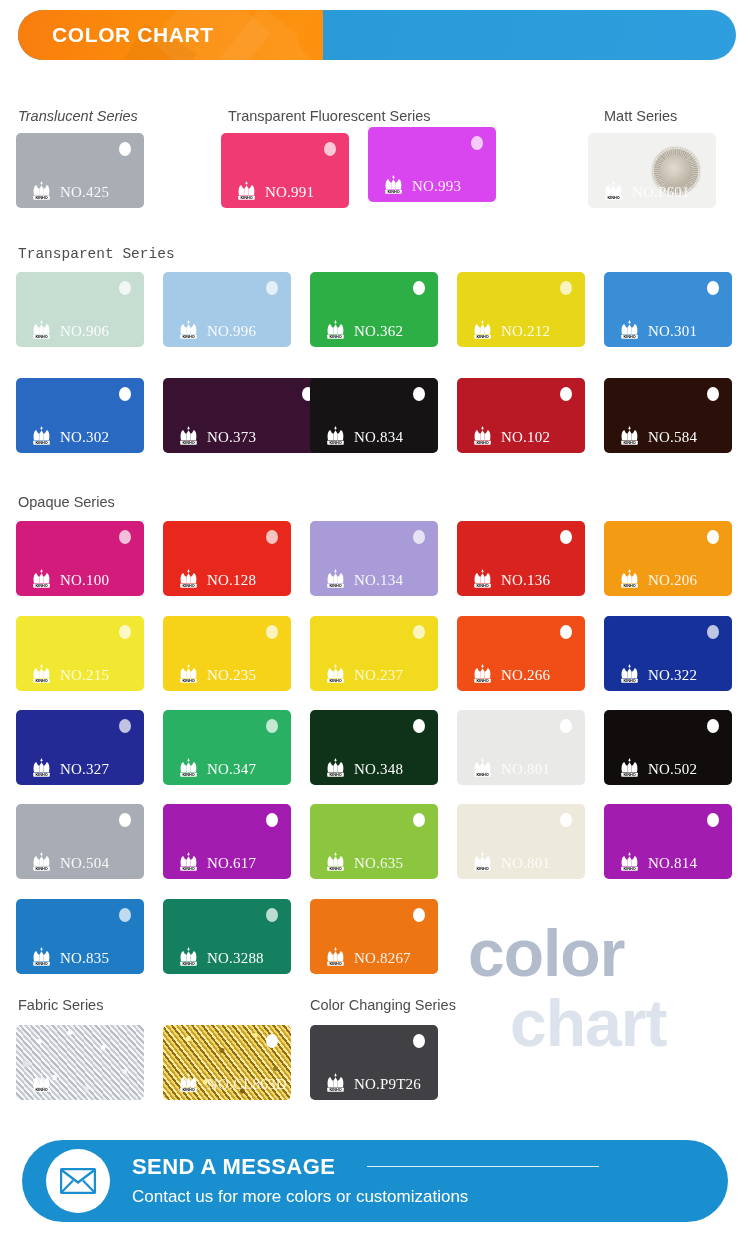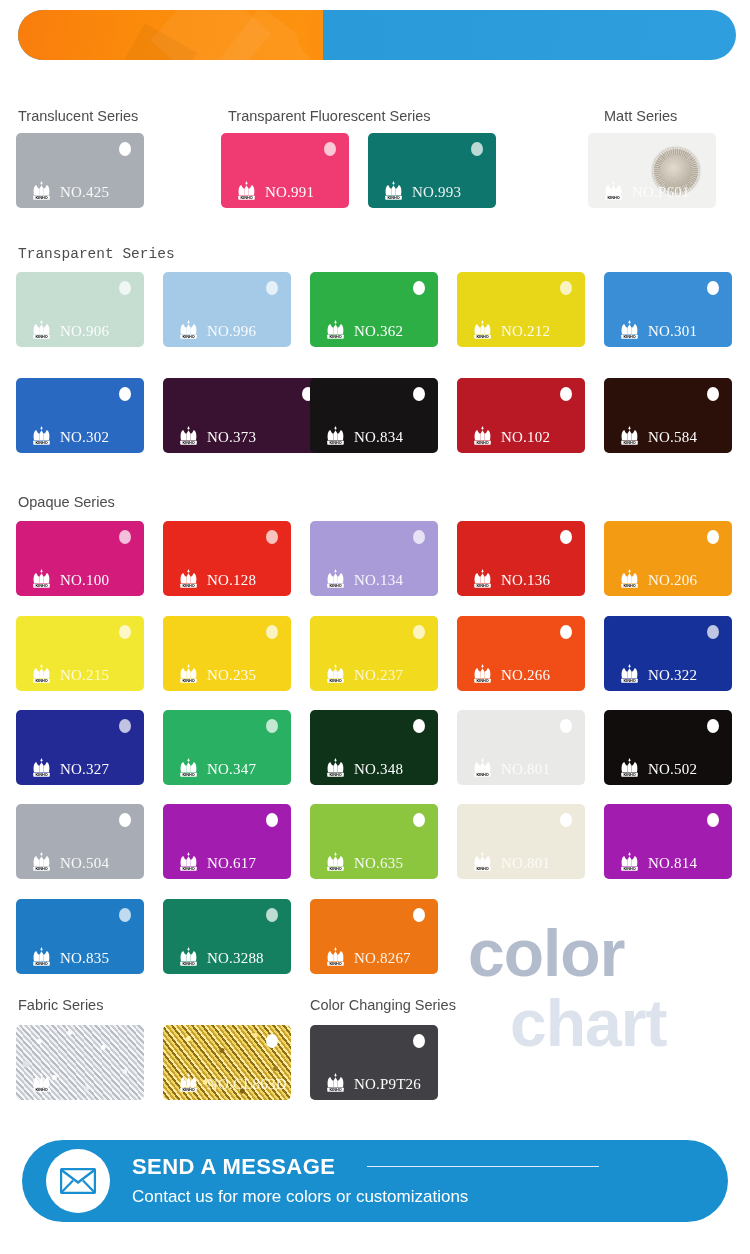--- a/index.html
+++ b/index.html
@@ -143,24 +143,25 @@
 </head>
 <body>
 
 <div class="header-wrap">
   <div class="header-blue"></div>
   <div class="header-orange">
     <span class="facet f1"></span>
     <span class="facet f2"></span>
     <span class="facet f3"></span>
   </div>
+  <div class="header-title">COLOR CHART</div>
 </div>
 
 <div id="sections-root">
-    <div class="sec-label" style="left: 18px; top: 108px;">Translucent Series</div>
+    <div class="sec-label" style="left: 18px; top: 108px; font-style: italic;">Translucent Series</div>
     <div class="tile light" style="left: 16px; top: 133px; background: rgb(169, 173, 180);">
       <span class="hole"></span>
       <div class="brandrow">
         <svg class="crown" viewBox="0 0 46 42">
           <path d="M23 2 L25.4 7.6 L23 9.4 L20.6 7.6 Z" fill="#fff"></path>
           <path d="M8 30 C6 20 8 12 12.5 10 C14.5 15 16.5 17 19 17.6 L19 30 Z" fill="#fff"></path>
           <path d="M38 30 C40 20 38 12 33.5 10 C31.5 15 29.5 17 27 17.6 L27 30 Z" fill="#fff"></path>
           <path d="M19 17 C20.8 14.5 22 12.6 23 10.5 C24 12.6 25.2 14.5 27 17 L27 30 L19 30 Z" fill="#fff"></path>
           <rect x="6.5" y="31" width="33" height="8.5" rx="1.4" fill="#fff"></rect>
           <text x="23" y="38" font-family="Liberation Sans, sans-serif" font-size="7.6" font-weight="bold" text-anchor="middle" fill="#000">KINHO</text>
@@ -176,21 +177,21 @@
           <path d="M23 2 L25.4 7.6 L23 9.4 L20.6 7.6 Z" fill="#fff"></path>
           <path d="M8 30 C6 20 8 12 12.5 10 C14.5 15 16.5 17 19 17.6 L19 30 Z" fill="#fff"></path>
           <path d="M38 30 C40 20 38 12 33.5 10 C31.5 15 29.5 17 27 17.6 L27 30 Z" fill="#fff"></path>
           <path d="M19 17 C20.8 14.5 22 12.6 23 10.5 C24 12.6 25.2 14.5 27 17 L27 30 L19 30 Z" fill="#fff"></path>
           <rect x="6.5" y="31" width="33" height="8.5" rx="1.4" fill="#fff"></rect>
           <text x="23" y="38" font-family="Liberation Sans, sans-serif" font-size="7.6" font-weight="bold" text-anchor="middle" fill="#000">KINHO</text>
         </svg>
         <span class="no">NO.991</span>
       </div>
     </div>
-    <div class="tile light dim-hole" style="left: 368px; top: 133px; background: #0f766e;">
+    <div class="tile light dim-hole" style="left: 368px; top: 127px; background: #d946ef;">
       <span class="hole"></span>
       <div class="brandrow">
         <svg class="crown" viewBox="0 0 46 42">
           <path d="M23 2 L25.4 7.6 L23 9.4 L20.6 7.6 Z" fill="#fff"></path>
           <path d="M8 30 C6 20 8 12 12.5 10 C14.5 15 16.5 17 19 17.6 L19 30 Z" fill="#fff"></path>
           <path d="M38 30 C40 20 38 12 33.5 10 C31.5 15 29.5 17 27 17.6 L27 30 Z" fill="#fff"></path>
           <path d="M19 17 C20.8 14.5 22 12.6 23 10.5 C24 12.6 25.2 14.5 27 17 L27 30 L19 30 Z" fill="#fff"></path>
           <rect x="6.5" y="31" width="33" height="8.5" rx="1.4" fill="#fff"></rect>
           <text x="23" y="38" font-family="Liberation Sans, sans-serif" font-size="7.6" font-weight="bold" text-anchor="middle" fill="#000">KINHO</text>
         </svg>

